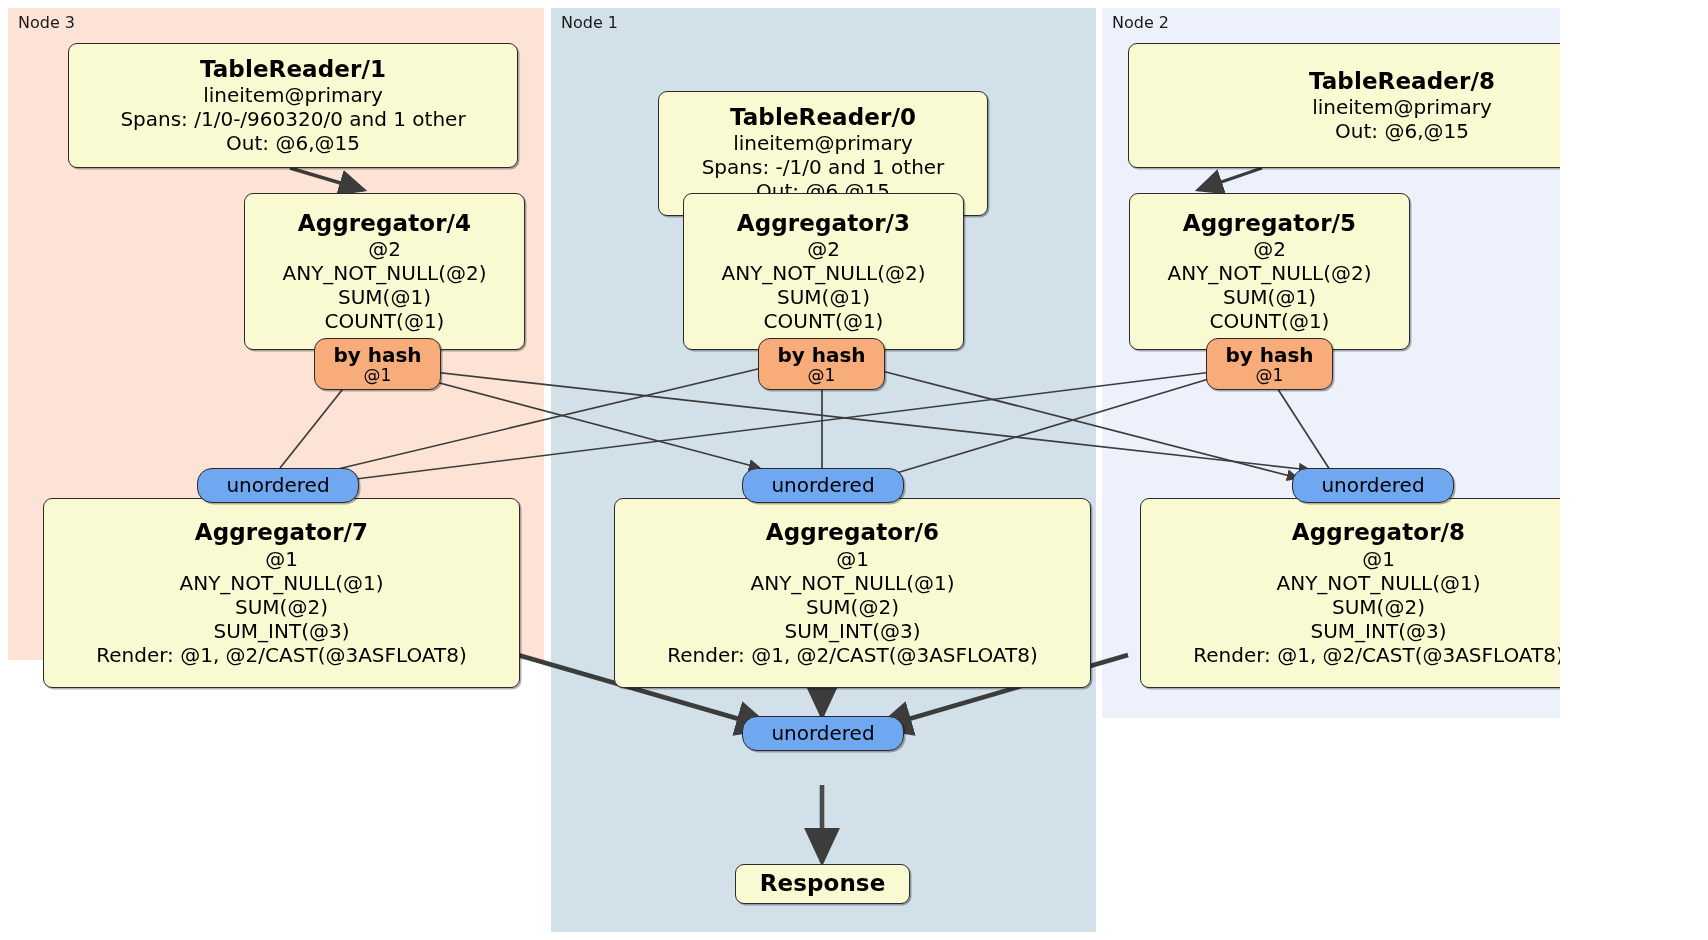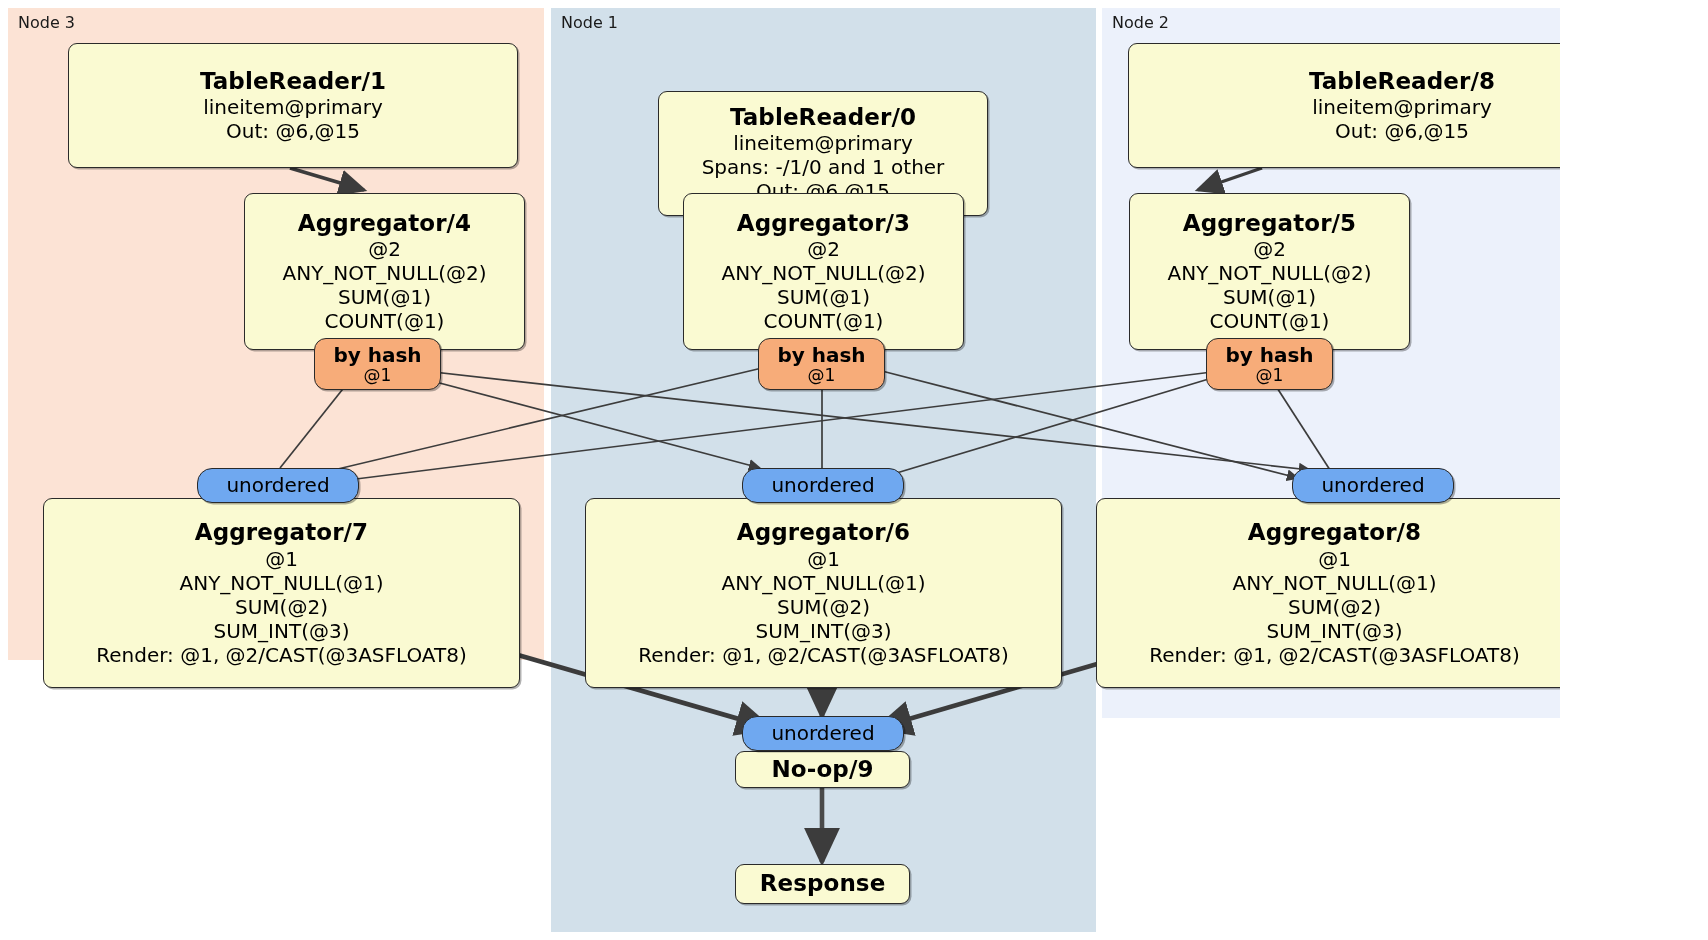--- a/index.html
+++ b/index.html
@@ -75,20 +75,21 @@
     <path d="M518,655 L770,728" stroke="#3c3c3c" stroke-width="4.6" fill="none" marker-end="url(#ah)"></path>
     <path d="M822,686 L822,716" stroke="#3c3c3c" stroke-width="4.6" fill="none" marker-end="url(#ah)"></path>
     <path d="M1128,655 L878,728" stroke="#3c3c3c" stroke-width="4.6" fill="none" marker-end="url(#ah)"></path>
 
     <path d="M822,785 L822,862" stroke="#4a4a4a" stroke-width="4.6" fill="none" marker-end="url(#ah)"></path>
   </svg>
 
   <div class="proc" style="left:68px;top:43px;width:450px;height:125px;">
     <div class="ttl">TableReader/1</div>
     <div class="ln">lineitem@primary</div>
+    <div class="ln">Spans: /1/0-/960320/0 and 1 other</div>
     <div class="ln">Out: @6,@15</div>
   </div>
 
   <div class="proc" style="left:658px;top:43px;width:330px;height:125px;margin-top:48px;">
     <div class="ttl">TableReader/0</div>
     <div class="ln">lineitem@primary</div>
     <div class="ln">Spans: -/1/0 and 1 other</div>
     <div class="ln">Out: @6,@15</div>
   </div>
 
@@ -147,43 +148,40 @@
 
   <div class="proc" style="left:43px;top:498px;width:477px;height:190px;">
     <div class="ttl">Aggregator/7</div>
     <div class="ln">@1</div>
     <div class="ln">ANY_NOT_NULL(@1)</div>
     <div class="ln">SUM(@2)</div>
     <div class="ln">SUM_INT(@3)</div>
     <div class="ln">Render: @1, @2/CAST(@3ASFLOAT8)</div>
   </div>
 
-  <div class="proc" style="left:585px;top:498px;width:477px;height:190px;">
+  <div class="proc" style="left:614px;top:498px;width:477px;height:190px;">
     <div class="ttl">Aggregator/6</div>
     <div class="ln">@1</div>
     <div class="ln">ANY_NOT_NULL(@1)</div>
     <div class="ln">SUM(@2)</div>
     <div class="ln">SUM_INT(@3)</div>
     <div class="ln">Render: @1, @2/CAST(@3ASFLOAT8)</div>
   </div>
 
-  <div class="proc" style="left:1096px;top:498px;width:477px;height:190px;text-align:right;">
+  <div class="proc" style="left:1140px;top:498px;width:477px;height:190px;text-align:right;">
     <div class="ttl">Aggregator/8</div>
     <div class="ln">@1</div>
     <div class="ln">ANY_NOT_NULL(@1)</div>
     <div class="ln">SUM(@2)</div>
     <div class="ln">SUM_INT(@3)</div>
     <div class="ln">Render: @1, @2/CAST(@3ASFLOAT8)</div>
   </div>
 
   <div class="pill unord" style="left:742px;top:716px;width:162px;height:35px;">
     <span class="t">unordered</span>
   </div>
 
-  <div class="proc" style="left:735px;top:751px;width:175px;height:37px;">
-    <div class="ttl">No-op/9</div>
-  </div>
 
   <div class="proc" style="left:735px;top:864px;width:175px;height:40px;">
     <div class="ttl">Response</div>
   </div>
 
 </div>
 
 </body></html>

